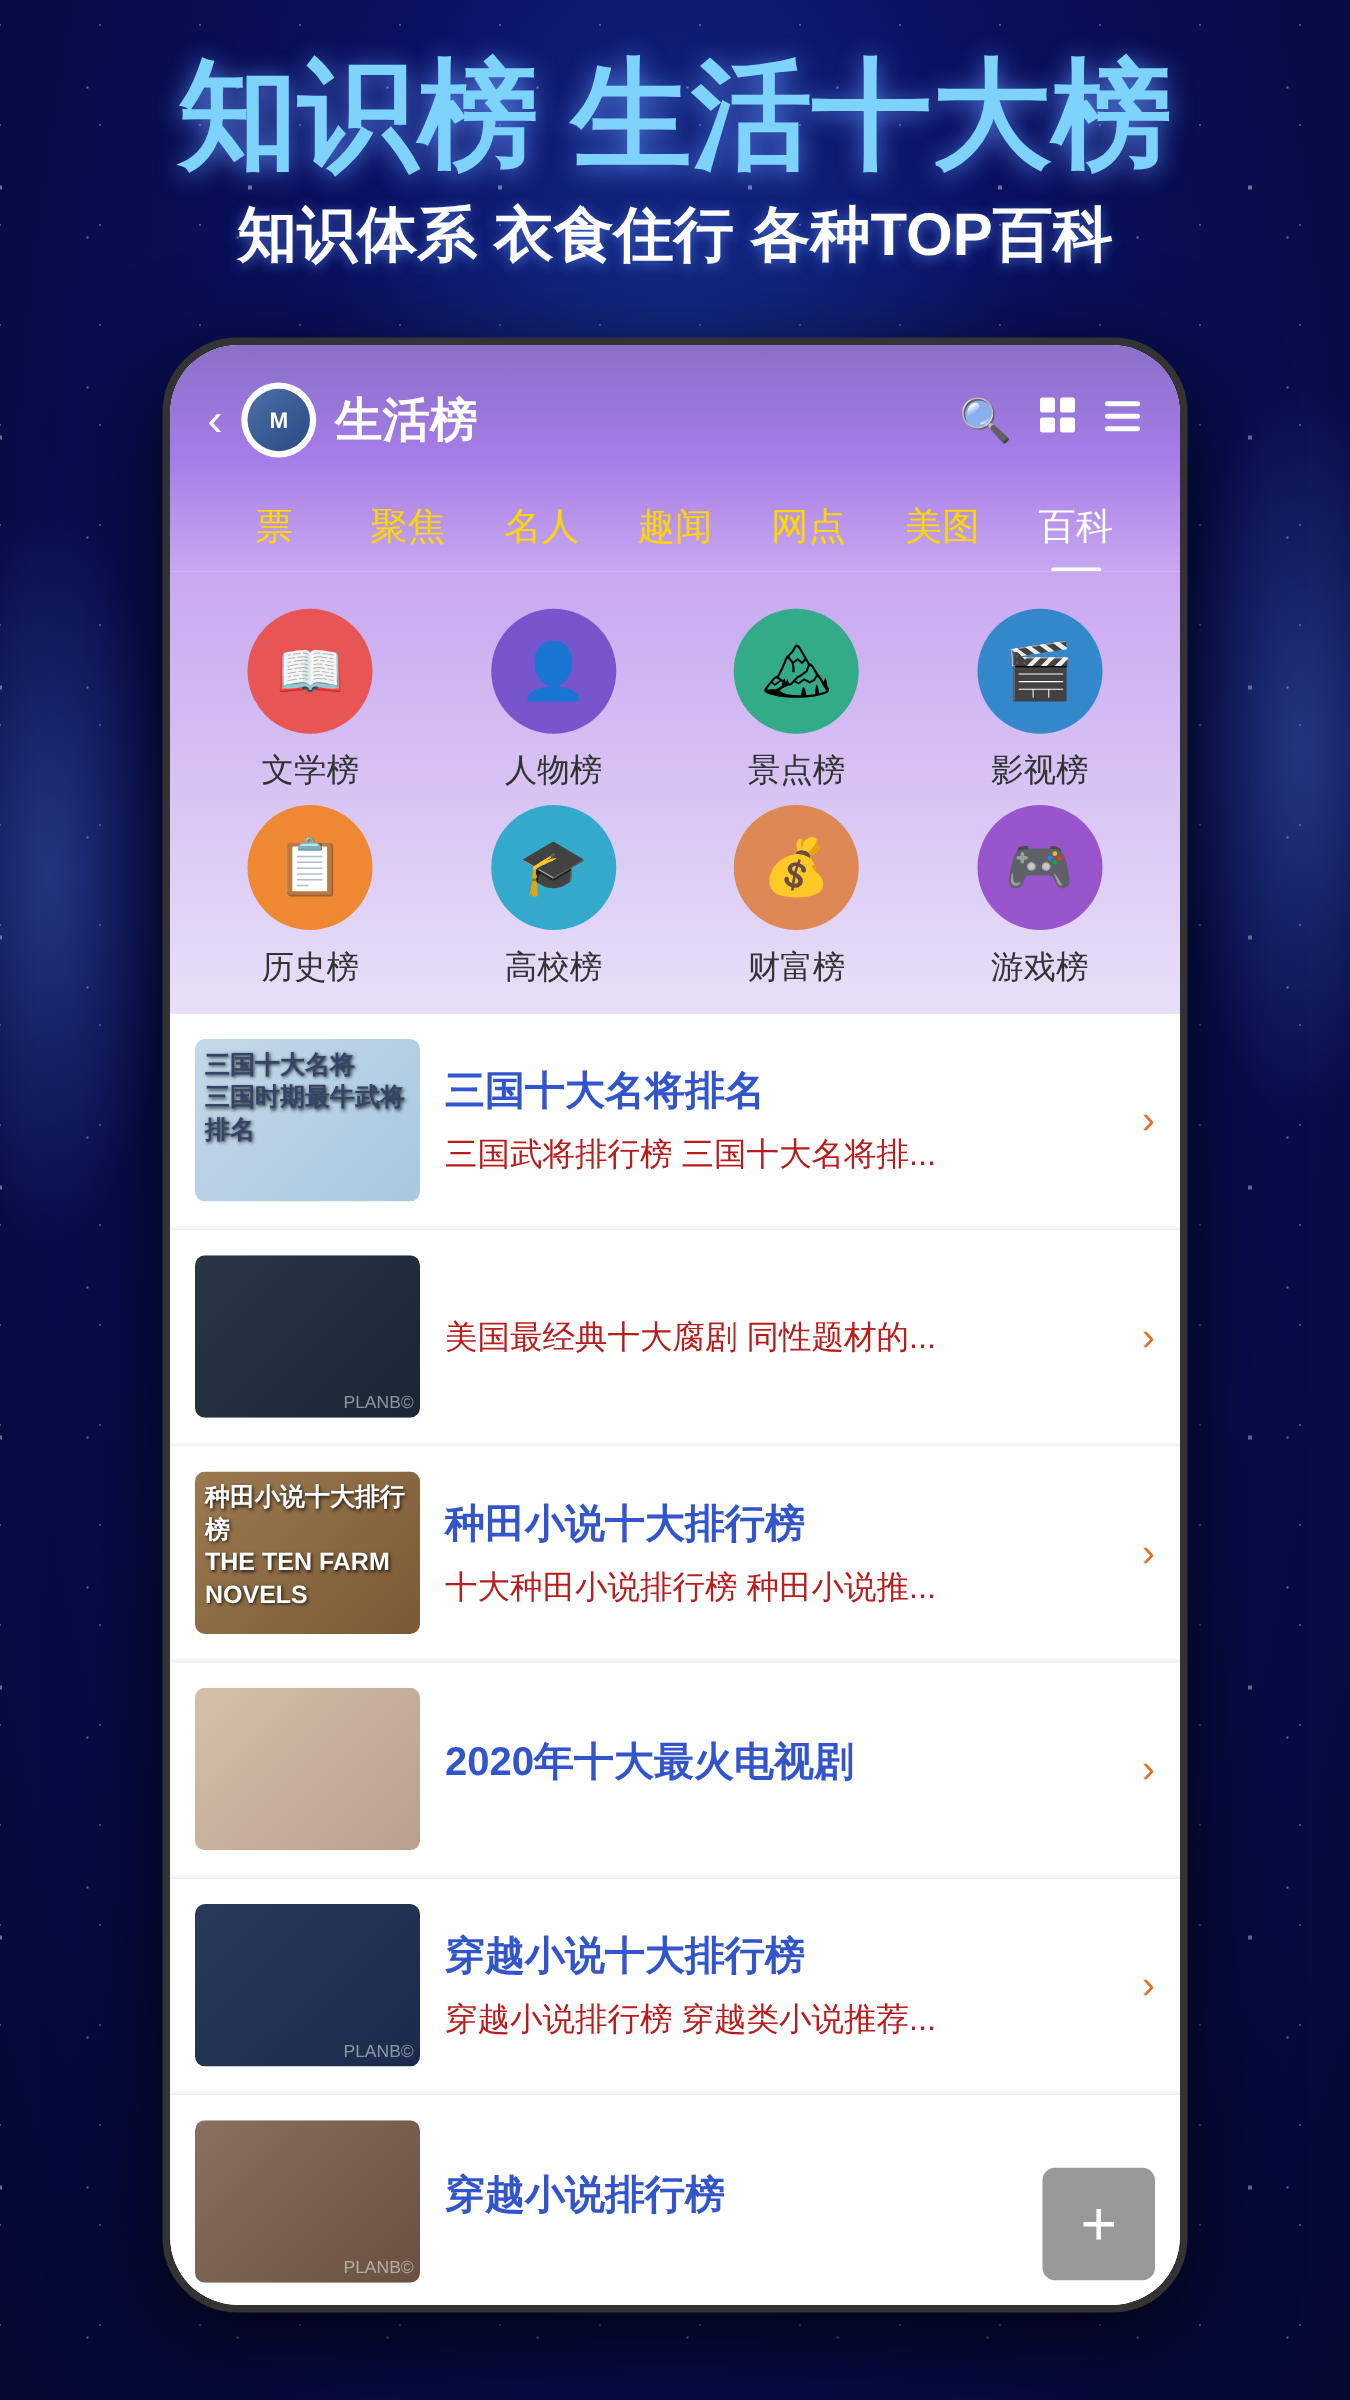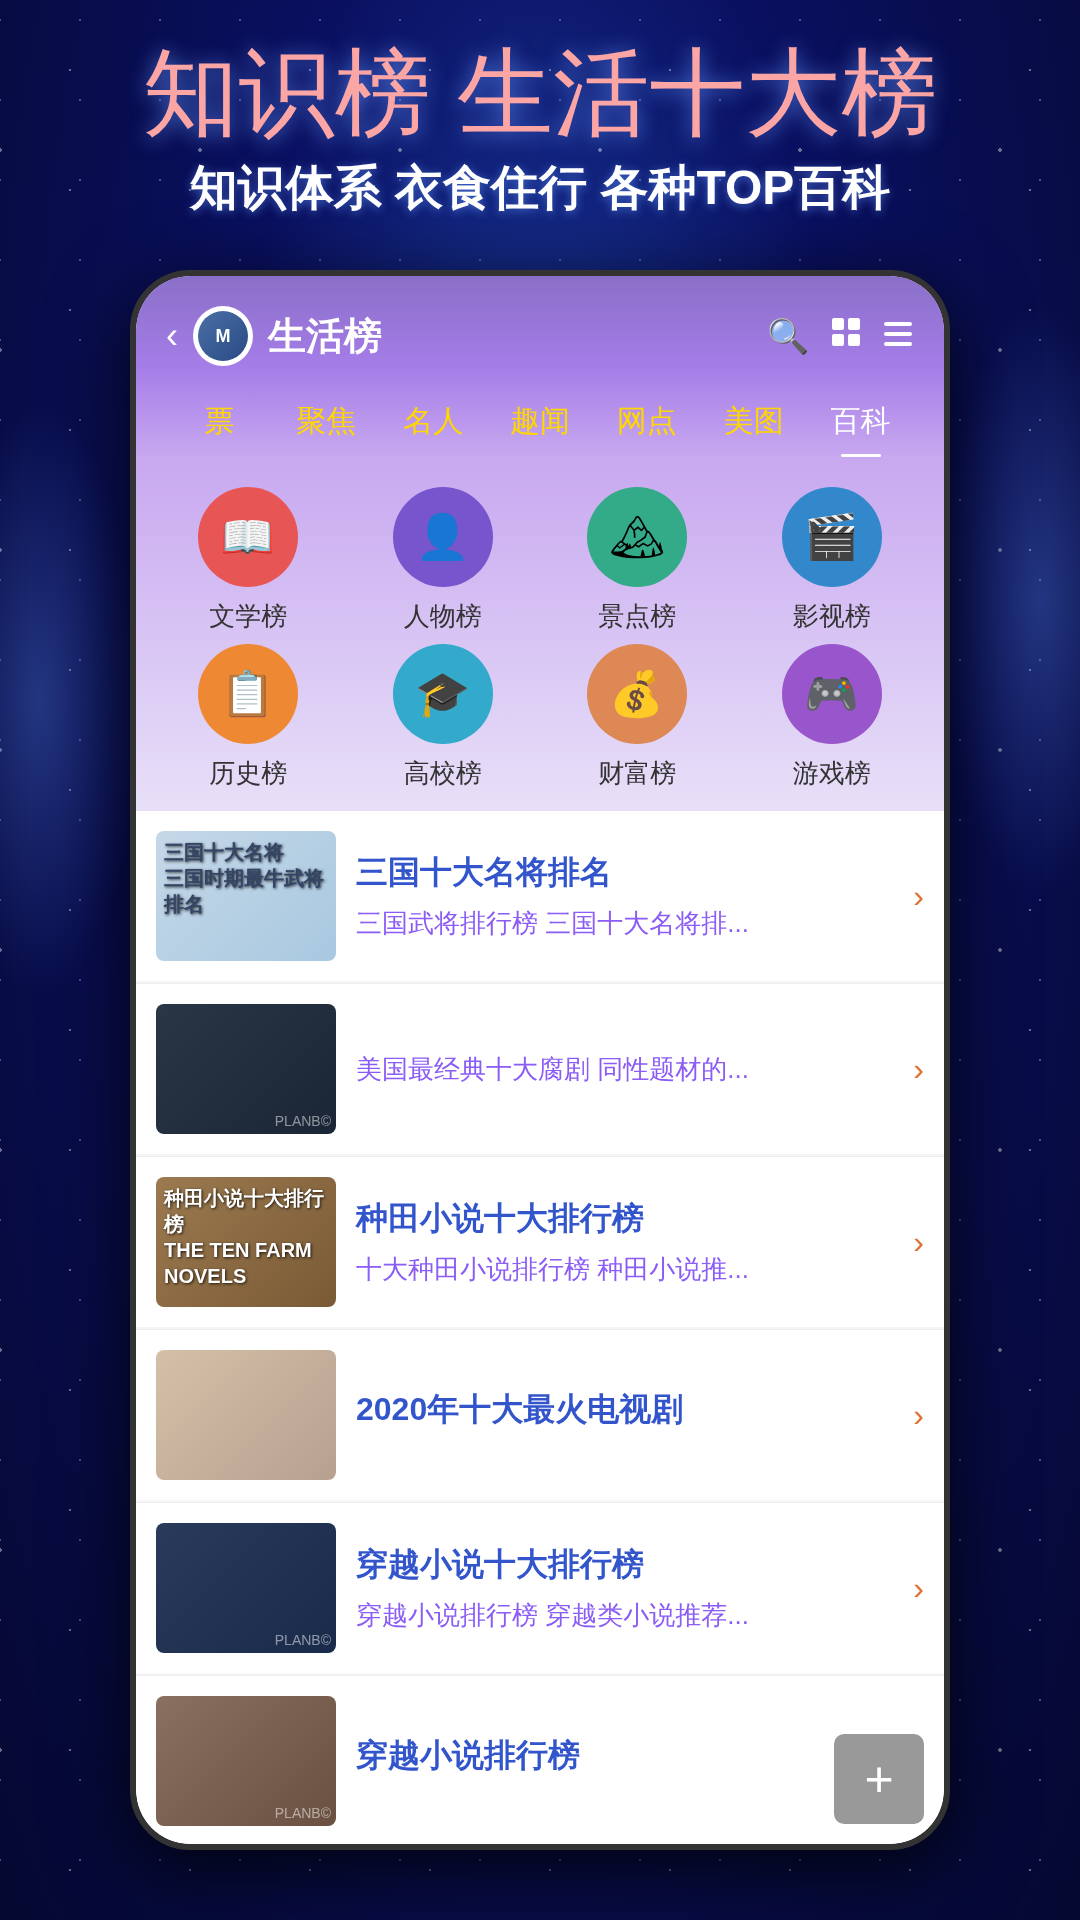--- a/index.html
+++ b/index.html
@@ -46,22 +46,22 @@
     
     .hero-text {
       position: absolute;
       top: 40px;
       left: 0; right: 0;
       text-align: center;
       z-index: 2;
     }
     .hero-title {
       font-size: 96px;
-      font-weight: 400;
-      color: #fca5a5;
+      font-weight: 700;
+      color: #7dd3fc;
       text-shadow: 0 2px 20px rgba(100,150,255,0.8);
       line-height: 1.1;
     }
     .hero-subtitle {
       font-size: 48px;
       font-weight: 600;
       color: #fff;
       text-shadow: 0 2px 10px rgba(100,150,255,0.6);
       margin-top: 10px;
     }
@@ -285,21 +285,21 @@
 
     .list-title {
       font-size: 32px;
       font-weight: 600;
       color: #3355cc;
       margin-bottom: 10px;
     }
 
     .list-desc {
       font-size: 26px;
-      color: #8b5cf6;
+      color: #b91c1c;
       line-height: 1.4;
     }
 
     .list-arrow {
       position: absolute;
       right: 20px;
       top: 50%;
       transform: translateY(-50%);
       color: #e07030;
       font-size: 32px;

